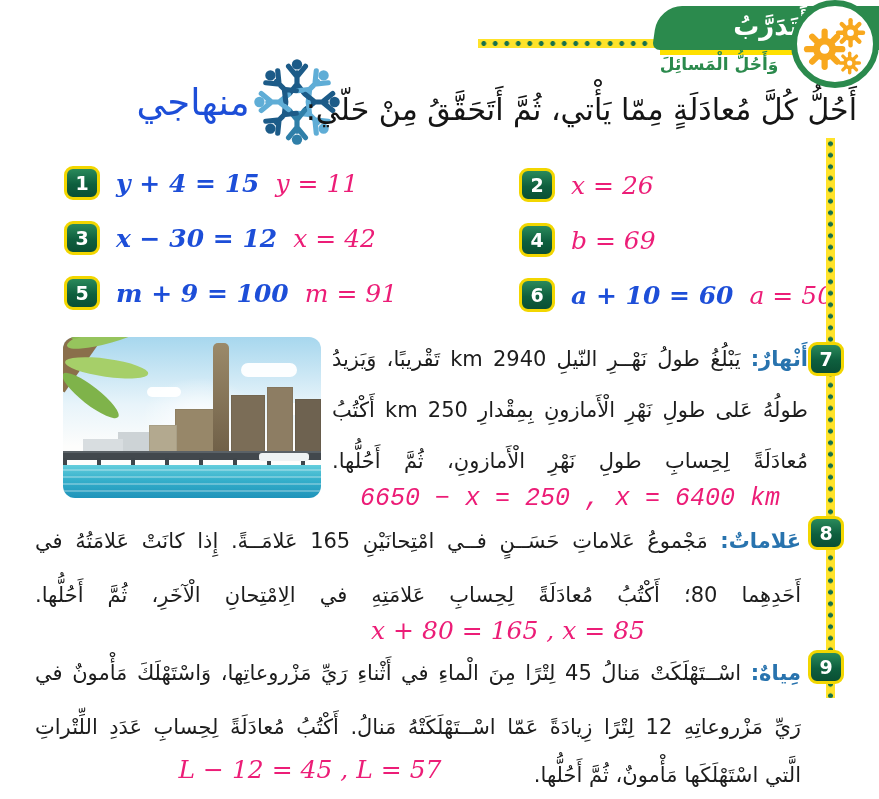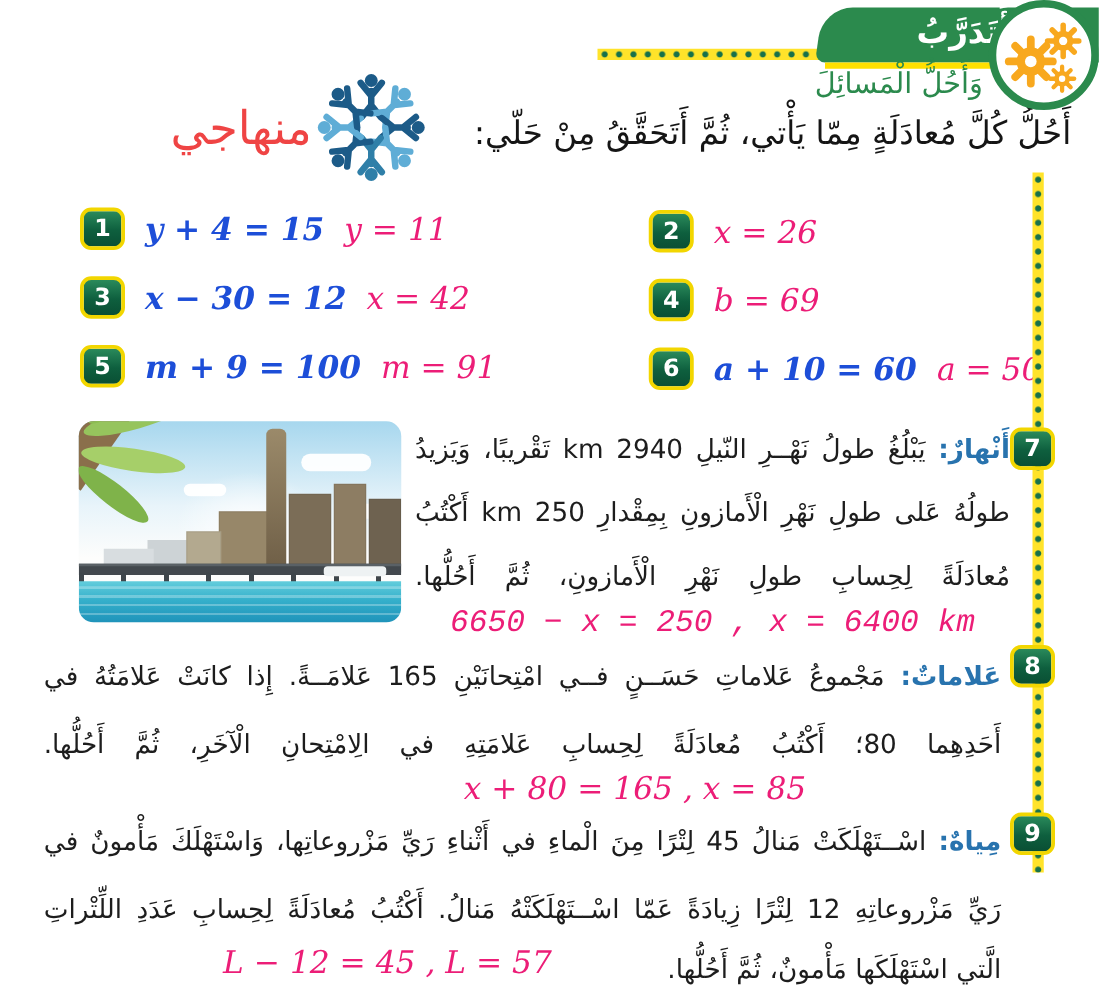--- a/index.html
+++ b/index.html
@@ -15,33 +15,33 @@
     background-image:radial-gradient(circle,#17714a 2.1px,rgba(255,255,255,0) 2.8px);
     background-size:11.5px 9px;z-index:1;}
 
   
   .banner-shape{left:652px;top:6px;width:240px;height:44px;background:#2b8a4d;
     border-radius:24px 0 0 8px;transform:skewX(-8deg);transform-origin:100% 100%;z-index:2;}
   .banner-underline{left:660px;top:50px;width:150px;height:5px;background:#ffe000;z-index:3;}
   .banner-title{left:652px;top:11px;width:156px;text-align:right;color:#ffffff;
     font-size:26px;font-weight:bold;z-index:4;direction:rtl;}
   .banner-subtitle{left:624px;top:54px;width:190px;text-align:center;color:#2b8a4d;
-    font-size:23px;font-weight:normal;z-index:4;direction:rtl;}
+    font-size:17px;font-weight:bold;z-index:4;direction:rtl;}
   .gear-circle{left:791px;top:0px;width:88px;height:88px;border-radius:50%;
     background:#ffffff;border:6px solid #2b8a4d;box-sizing:border-box;z-index:5;}
 
   
   .logo-wrap{left:132px;top:55px;width:212px;height:94px;z-index:2;}
   .logo-text{position:absolute;left:0;top:26px;width:122px;text-align:center;
-    color:#ef4444;font-size:37px;direction:rtl;}
+    color:#1d4ed8;font-size:37px;direction:rtl;}
   .logo-icon{position:absolute;right:0;top:0;width:94px;height:94px;}
 
   
   .instruction{right:22px;top:92px;width:522px;direction:rtl;text-align:right;
-    font-size:26px;color:#151515;white-space:nowrap;z-index:2;}
+    font-size:30px;color:#151515;white-space:nowrap;z-index:2;}
 
   
   .badge{width:36px;height:34px;box-sizing:border-box;flex:0 0 36px;
     background:linear-gradient(180deg,#2a8a5b 0%,#0e5f3e 55%,#0a4f34 100%);
     border:3px solid #f2d600;border-radius:9px;color:#ffffff;font-weight:bold;font-size:19px;
     display:flex;align-items:center;justify-content:center;z-index:3;position:relative;}
 
   
   .eq-item{position:absolute;display:flex;align-items:center;gap:16px;direction:ltr;height:38px;}
   .math{font-family:"DejaVu Serif",serif;font-style:italic;font-size:25px;color:#1d4ed8;

